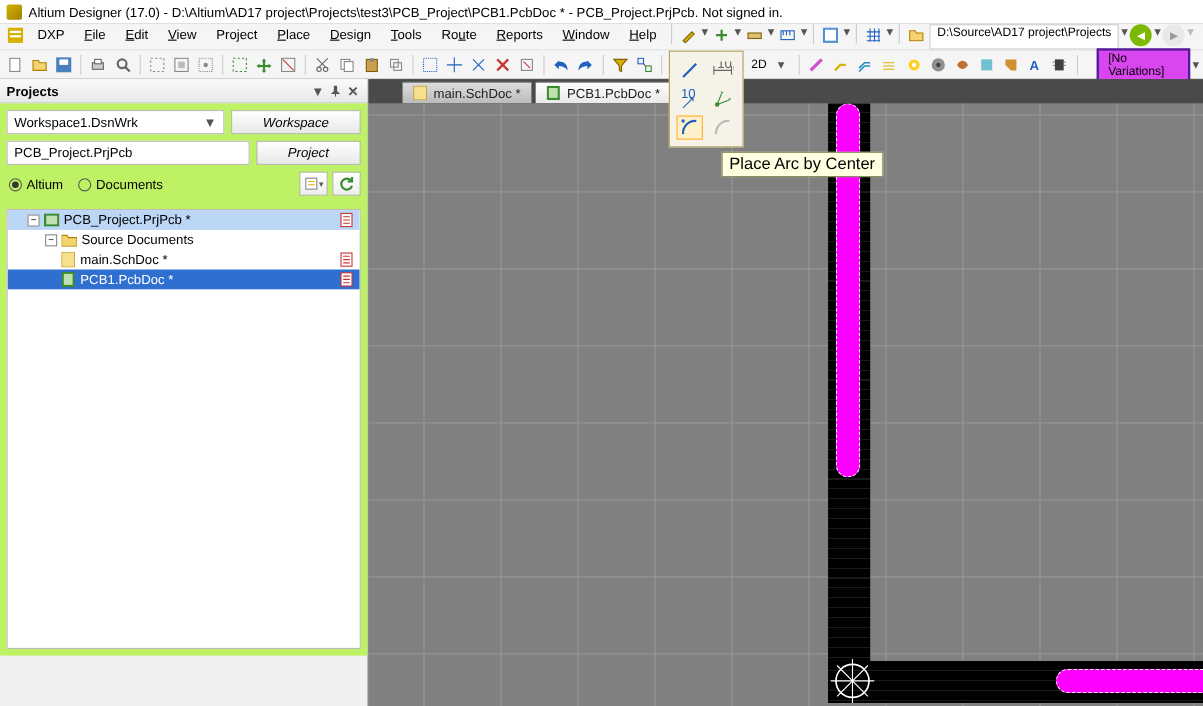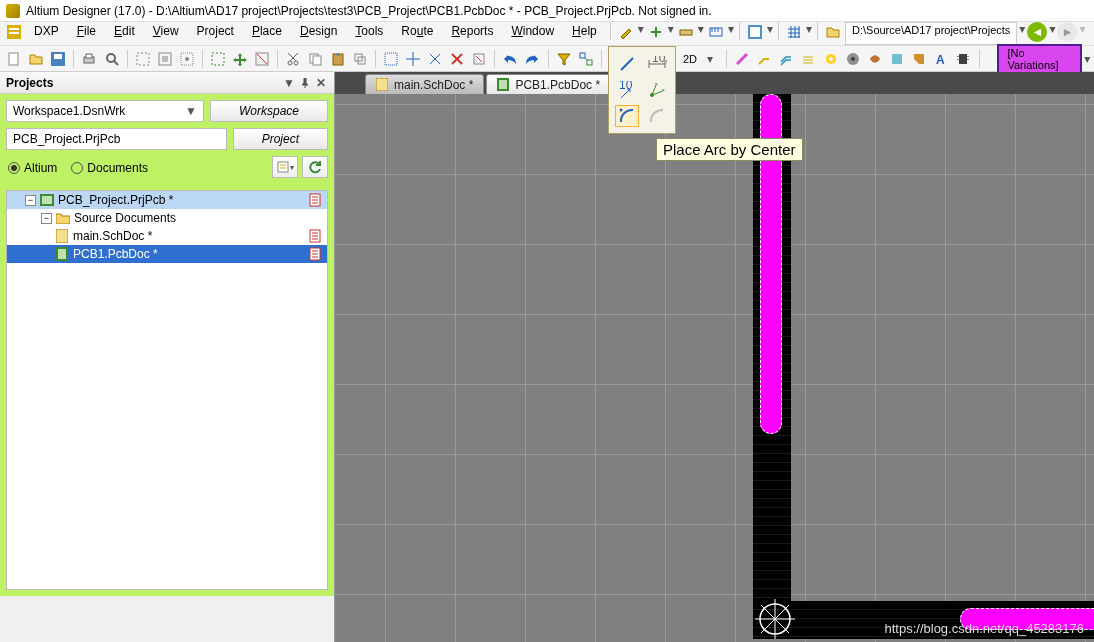--- a/index.html
+++ b/index.html
@@ -515,21 +515,20 @@
       <div class="pink pink-h"></div>
       <div class="crosshair">
         <svg viewBox="0 0 40 40">
             <circle cx="20" cy="20" r="15" fill="none" stroke="#fff" stroke-width="1.5"></circle>
             <line x1="0" y1="20" x2="40" y2="20" stroke="#fff"></line>
             <line x1="20" y1="0" x2="20" y2="40" stroke="#fff"></line>
             <line x1="6" y1="6" x2="34" y2="34" stroke="#fff"></line>
             <line x1="34" y1="6" x2="6" y2="34" stroke="#fff"></line>
           </svg>
       </div>
-      <div class="watermark">https://blog.csdn.net/qq_45283176</div>
     </div>
   </div>
 </div>
 
 <div class="popup">
   <div class="popup-row">
     <span class="popup-btn">
         <svg width="18" height="18">
           <line x1="3" y1="15" x2="15" y2="3" stroke="#2060c0" stroke-width="2"></line>
         </svg>

